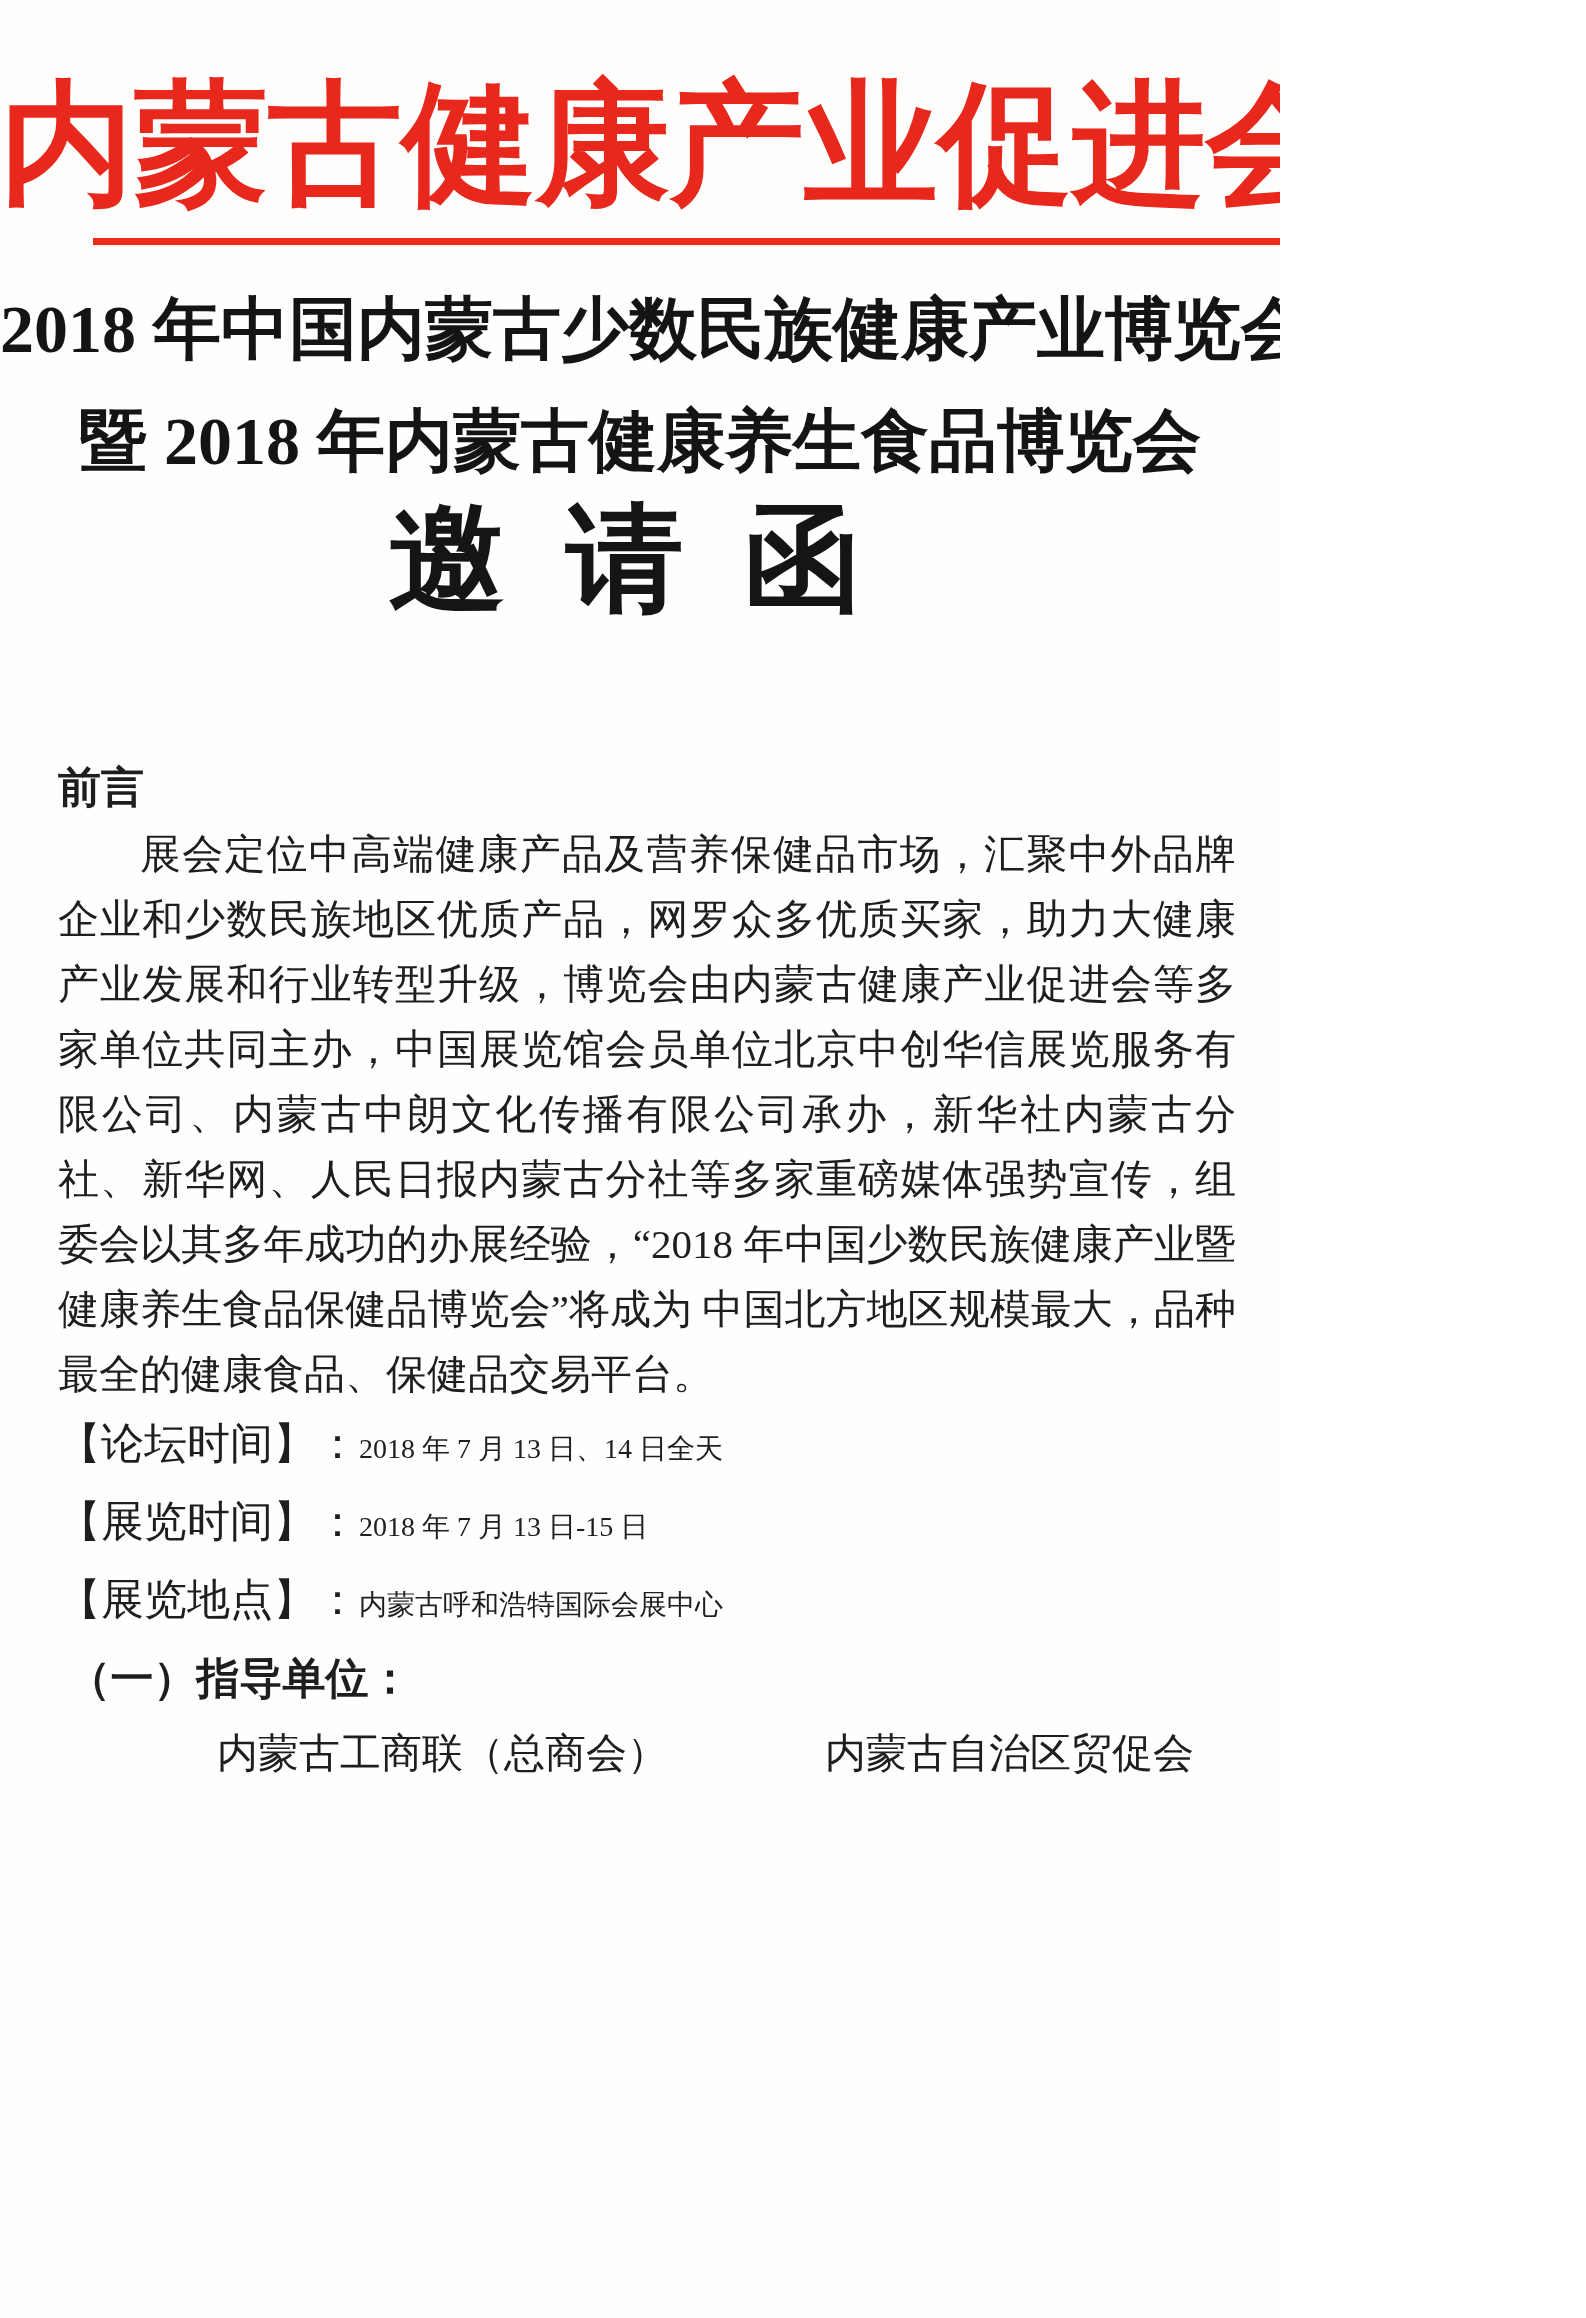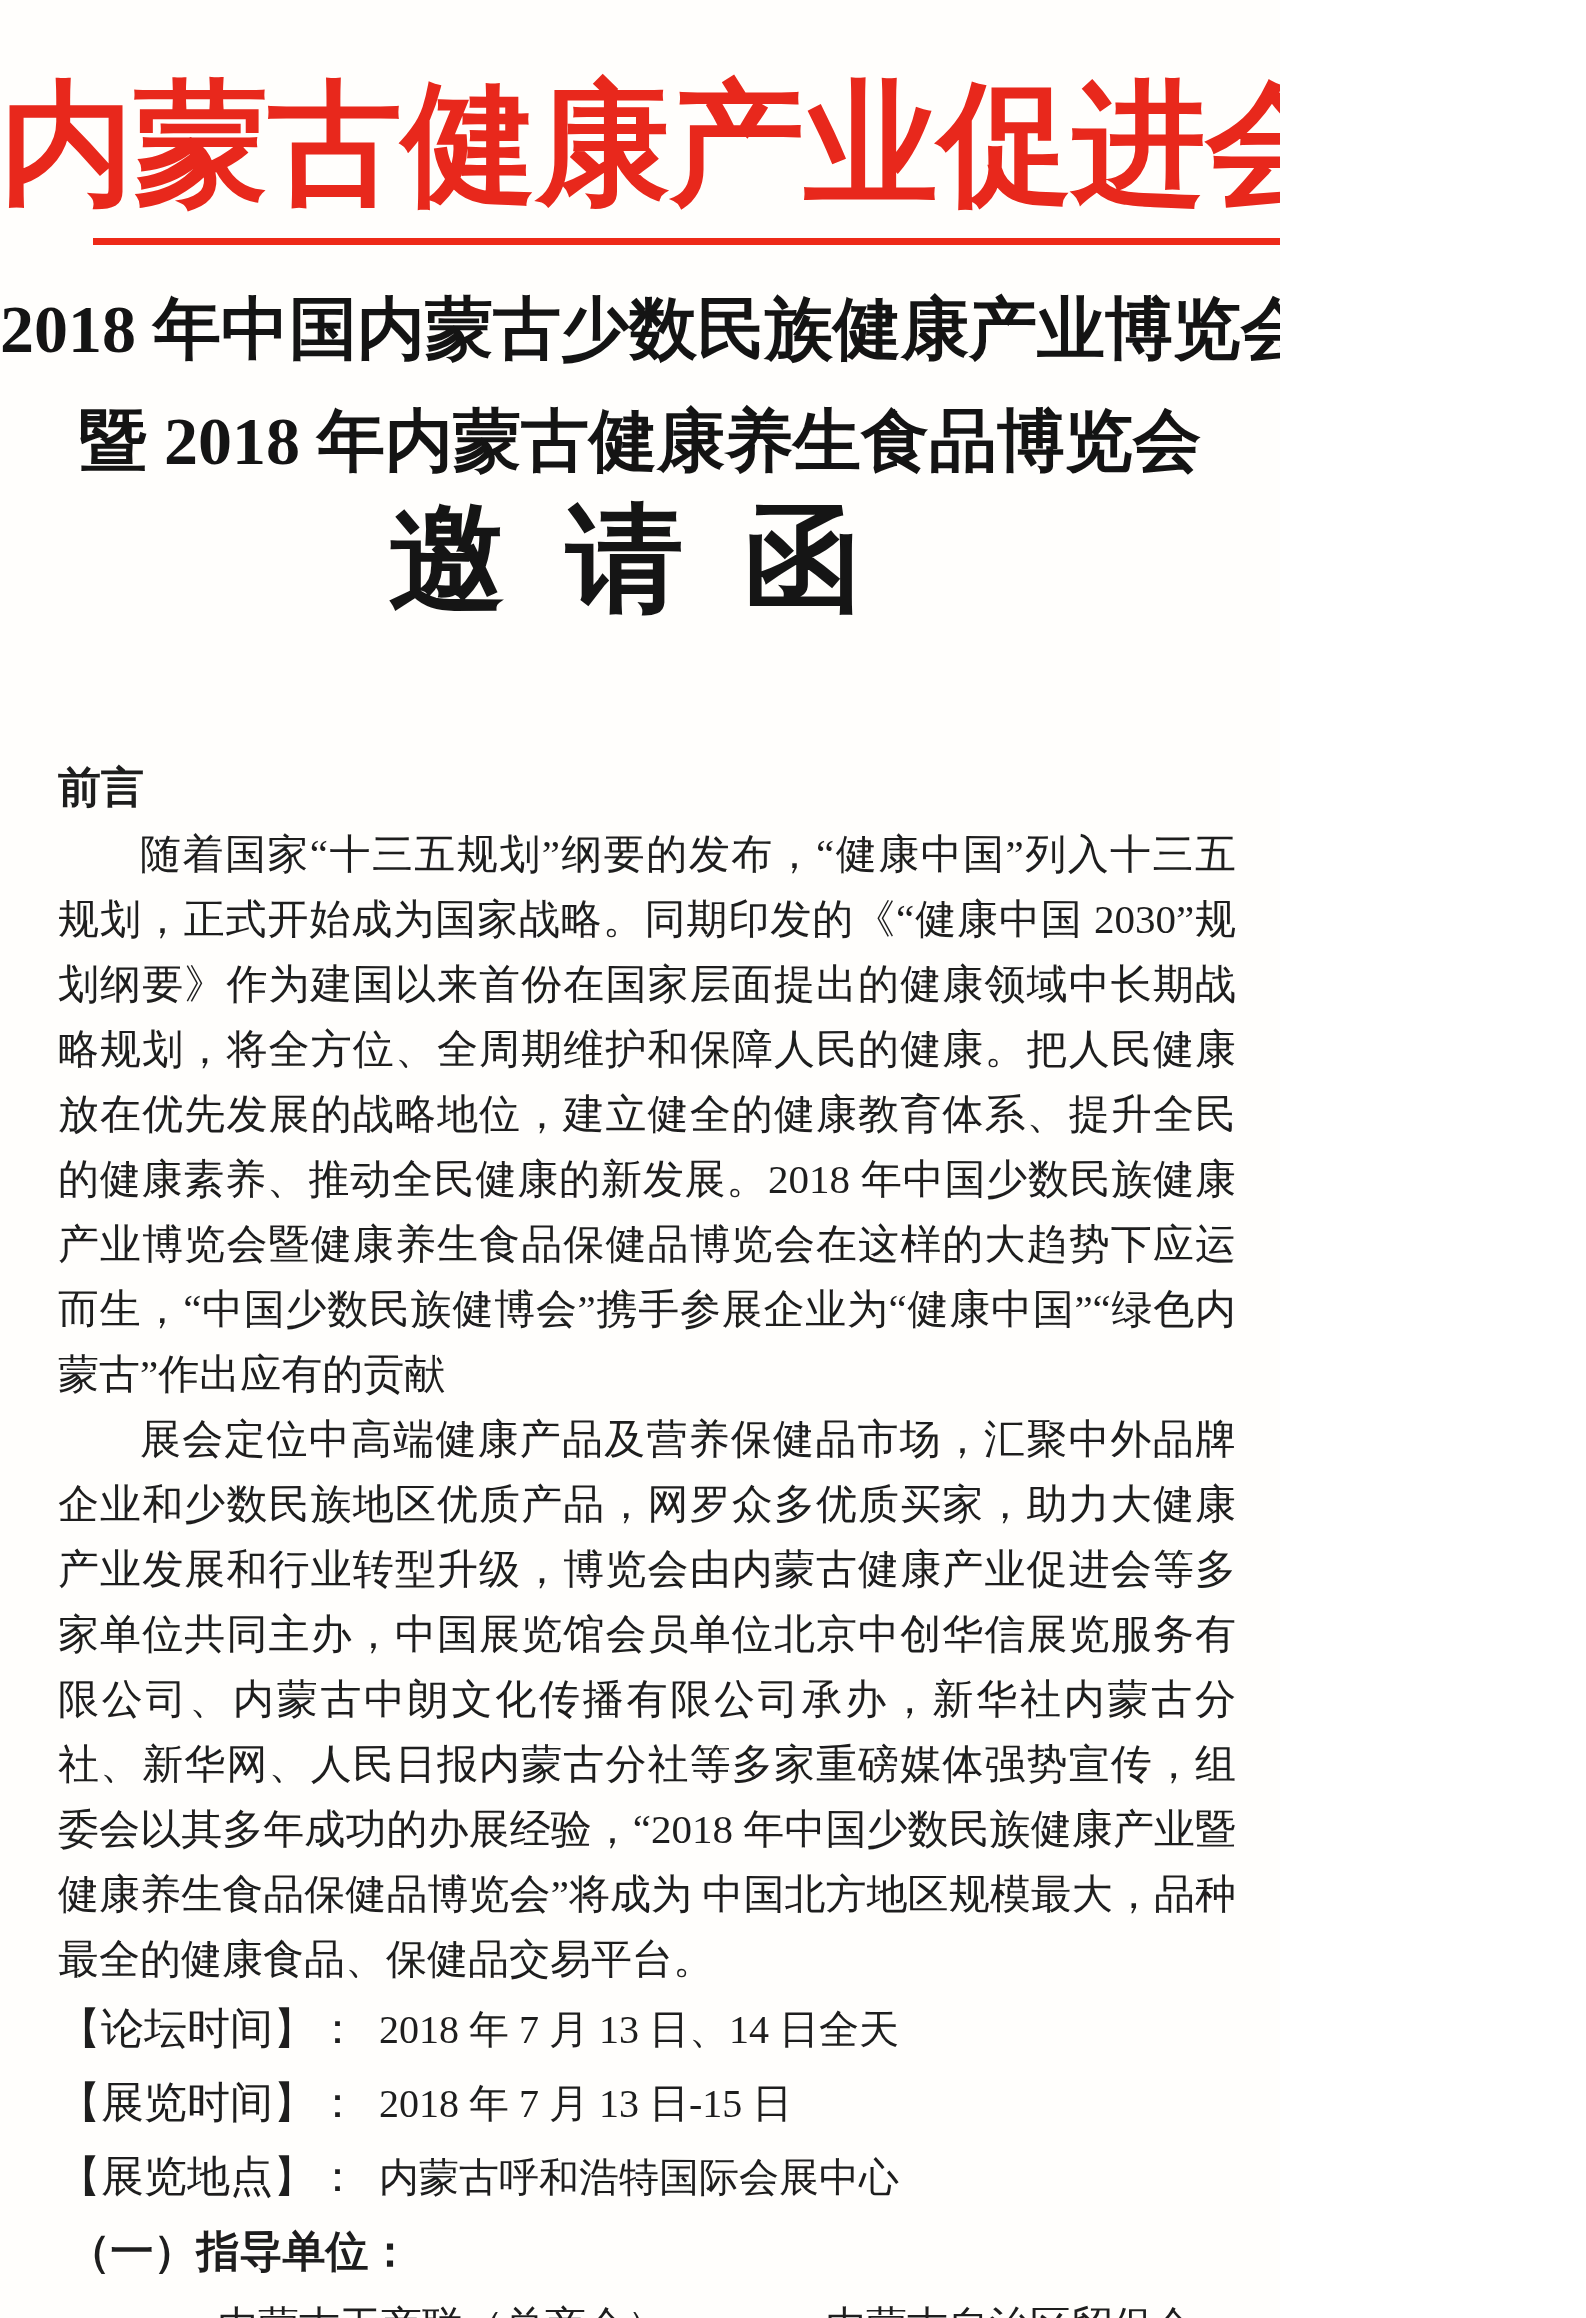--- a/index.html
+++ b/index.html
@@ -82,21 +82,21 @@
     text-align: justify;
   }
   .info-line {
     line-height: 73px;
     white-space: nowrap;
   }
   .info-label {
     font-weight: normal;
     font-size: 43px;
   }
-  .info-value { font-size: 40px; margin-left: 20px; }
+  .info-value { font-size: 28px; }
   .section-heading {
     padding-left: 9.5px;
     font-weight: bold;
     font-size: 43px;
     line-height: 75px;
   }
   .org-row {
     display: flex;
     line-height: 75px;
     white-space: nowrap;
@@ -119,21 +119,20 @@
     <span class="t-line">2018 年中国内蒙古少数民族健康产业博览会</span>
     <span class="t-line">暨 2018 年内蒙古健康养生食品博览会</span>
   </h2>
 
   <div class="letter-title">邀请函</div>
 
   <div class="content">
 
     <div class="preface-heading">前言</div>
 
-    <p>随着国家“十三五规划”纲要的发布，“健康中国”列入十三五规划，正式开始成为国家战略。同期印发的《“健康中国 2030”规划纲要》作为建国以来首份在国家层面提出的健康领域中长期战略规划，将全方位、全周期维护和保障人民的健康。把人民健康放在优先发展的战略地位，建立健全的健康教育体系、提升全民的健康素养、推动全民健康的新发展。2018 年中国少数民族健康产业博览会暨健康养生食品保健品博览会在这样的大趋势下应运而生，“中国少数民族健博会”携手参展企业为“健康中国”“绿色内蒙古”作出应有的贡献</p>
     <p>展会定位中高端健康产品及营养保健品市场，汇聚中外品牌企业和少数民族地区优质产品，网罗众多优质买家，助力大健康产业发展和行业转型升级，博览会由内蒙古健康产业促进会等多家单位共同主办，中国展览馆会员单位北京中创华信展览服务有限公司、内蒙古中朗文化传播有限公司承办，新华社内蒙古分社、新华网、人民日报内蒙古分社等多家重磅媒体强势宣传，组委会以其多年成功的办展经验，“2018 年中国少数民族健康产业暨健康养生食品保健品博览会”将成为 中国北方地区规模最大，品种最全的健康食品、保健品交易平台。</p>
 
     <div class="info-line">
       <span class="info-label">【论坛时间】：</span><span class="info-value">2018 年 7 月 13 日、14 日全天</span>
     </div>
     <div class="info-line">
       <span class="info-label">【展览时间】：</span><span class="info-value">2018 年 7 月 13 日-15 日</span>
     </div>
     <div class="info-line">
       <span class="info-label">【展览地点】：</span><span class="info-value">内蒙古呼和浩特国际会展中心</span>

